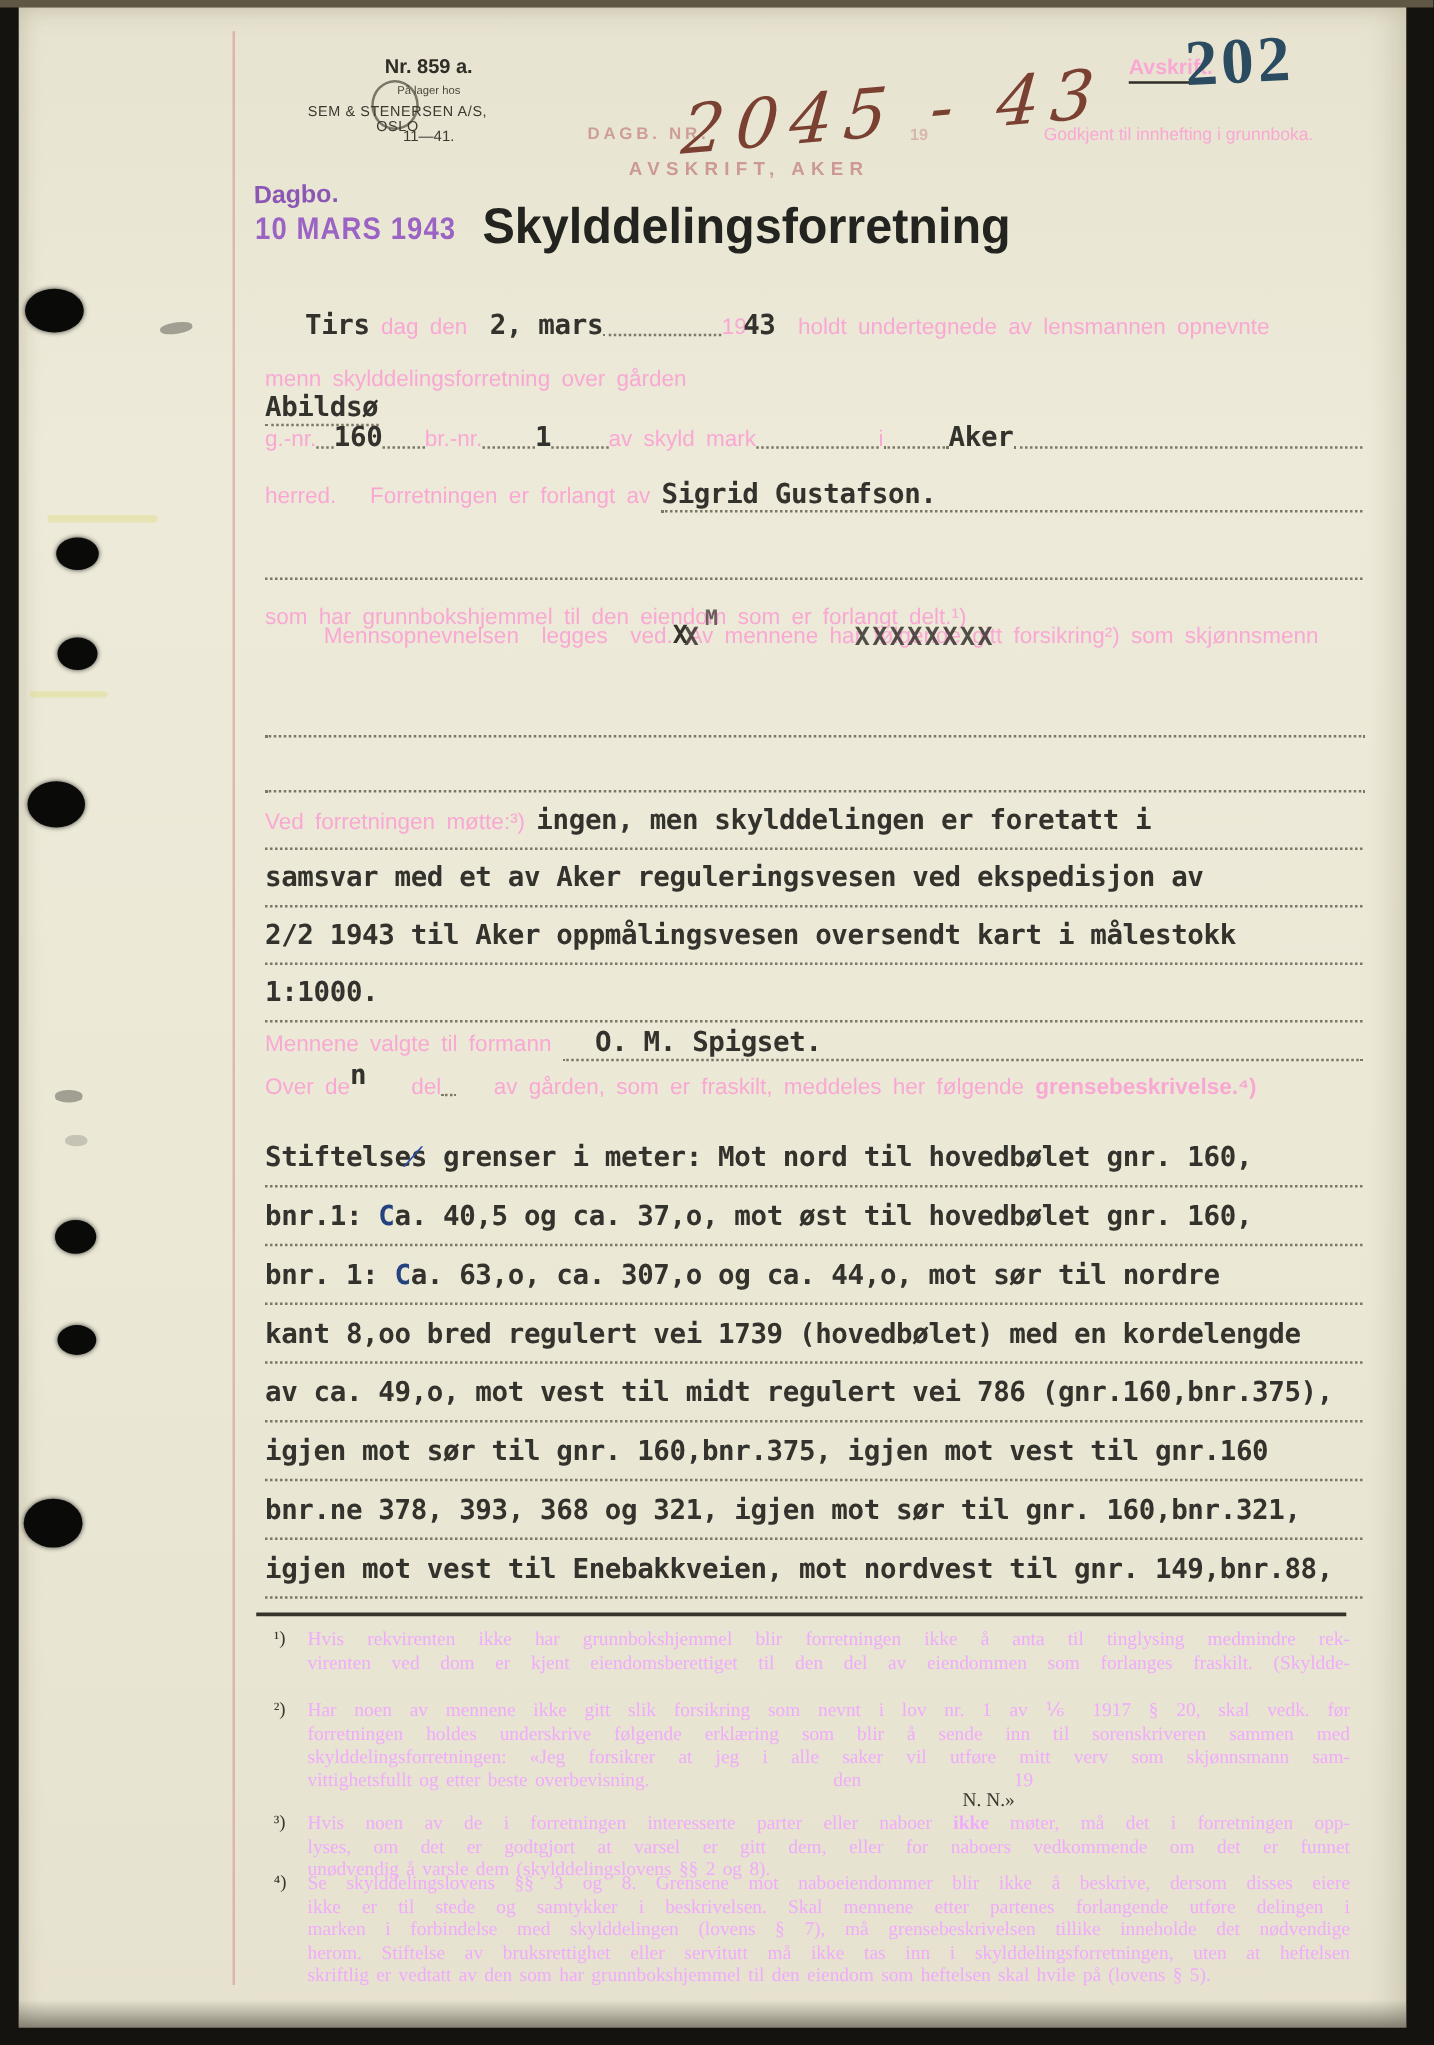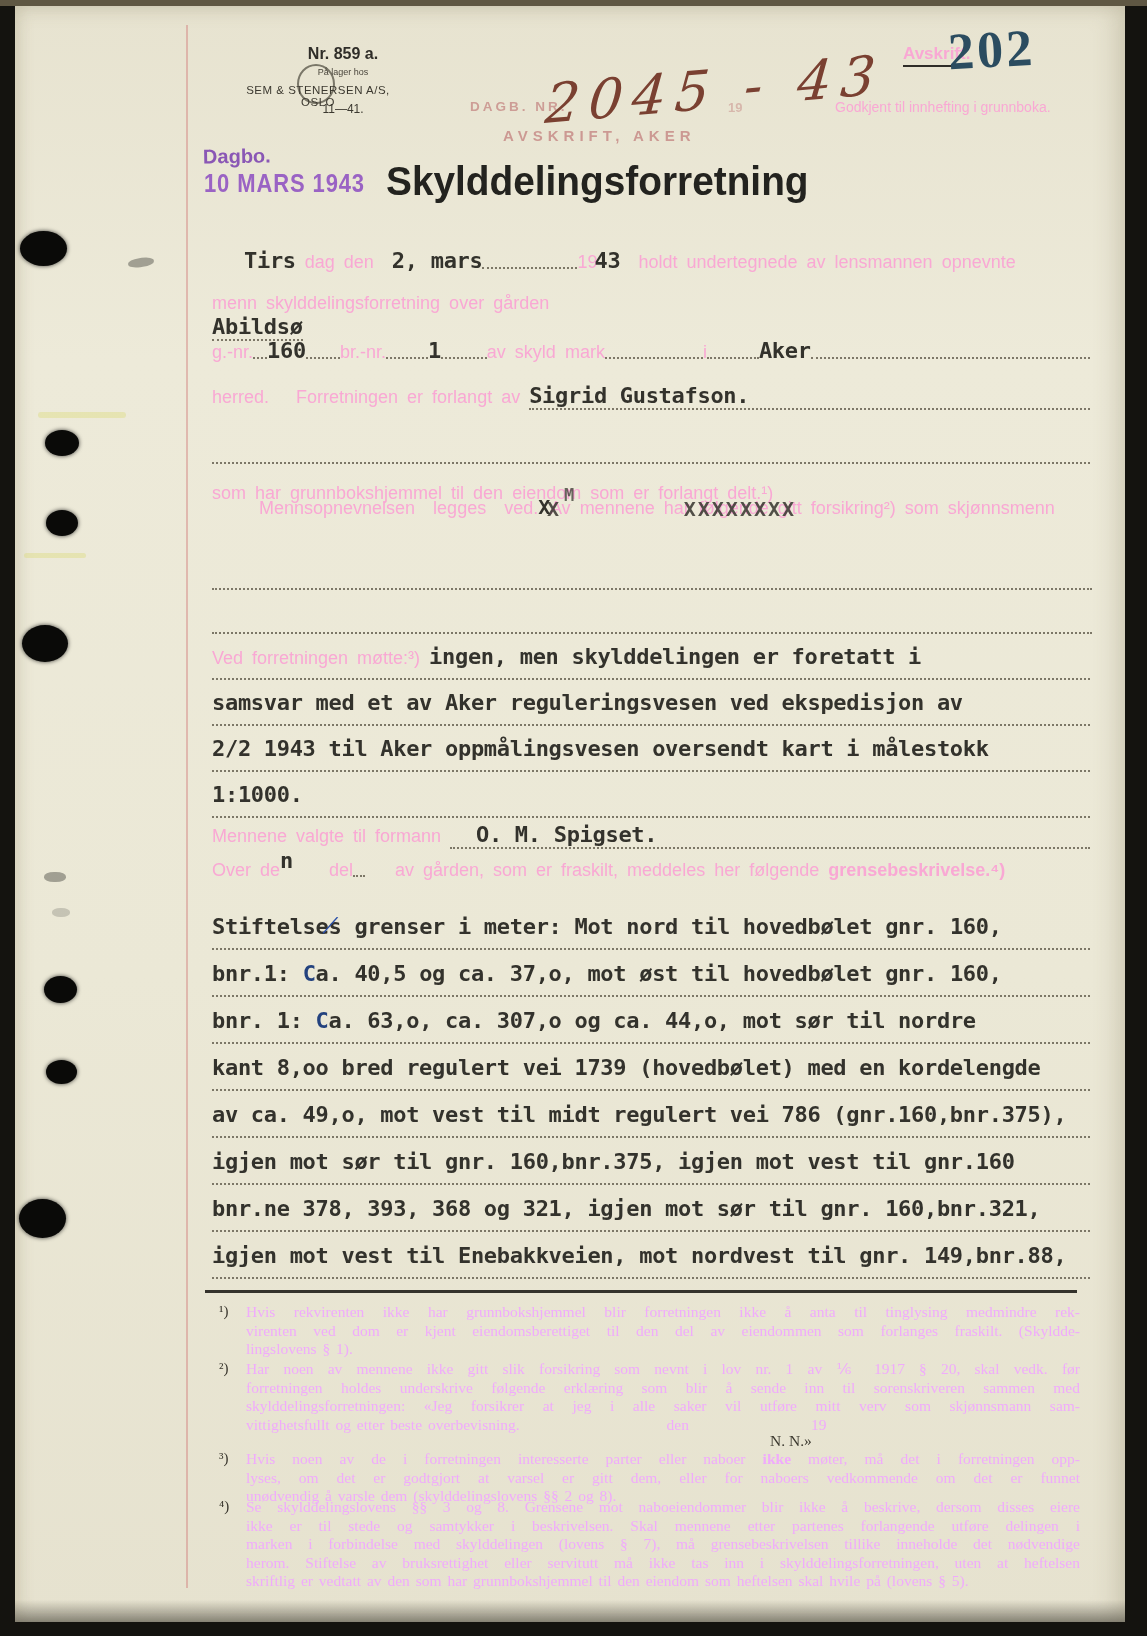--- a/index.html
+++ b/index.html
@@ -206,21 +206,20 @@
   <div class="tl" style="top:1149px;"><span class="m">igjen mot sør til gnr. 160,bnr.375, igjen mot vest til gnr.160</span></div>
   <div class="tl" style="top:1196px;"><span class="m">bnr.ne 378, 393, 368 og 321, igjen mot sør til gnr. 160,bnr.321,</span></div>
   <div class="tl" style="top:1243px;"><span class="m">igjen mot vest til Enebakkveien, mot nordvest til gnr. 149,bnr.88,</span></div>
 
   <div class="sep"></div>
 
   <div class="fnum" style="top:1303px;">¹)</div>
   <div class="fn" style="top:1303px;">
     <div class="j">Hvis rekvirenten ikke har grunnbokshjemmel blir forretningen ikke å anta til tinglysing medmindre rek-</div>
     <div class="j">virenten ved dom er kjent eiendomsberettiget til den del av eiendommen som forlanges fraskilt. (Skyldde-</div>
-    <div>lingslovens § 1).</div>
   </div>
 
   <div class="fnum" style="top:1360px;">²)</div>
   <div class="fn" style="top:1360px;">
     <div class="j">Har noen av mennene ikke gitt slik forsikring som nevnt i lov nr. 1 av ⅙ 1917 § 20, skal vedk. før</div>
     <div class="j">forretningen holdes underskrive følgende erklæring som blir å sende inn til sorenskriveren sammen med</div>
     <div class="j">skylddelingsforretningen:  «Jeg forsikrer at jeg i alle saker vil utføre mitt verv som skjønnsmann sam-</div>
     <div class="row">
       <span>vittighetsfullt og etter beste overbevisning.</span>
       <span style="width:147px;"></span>

